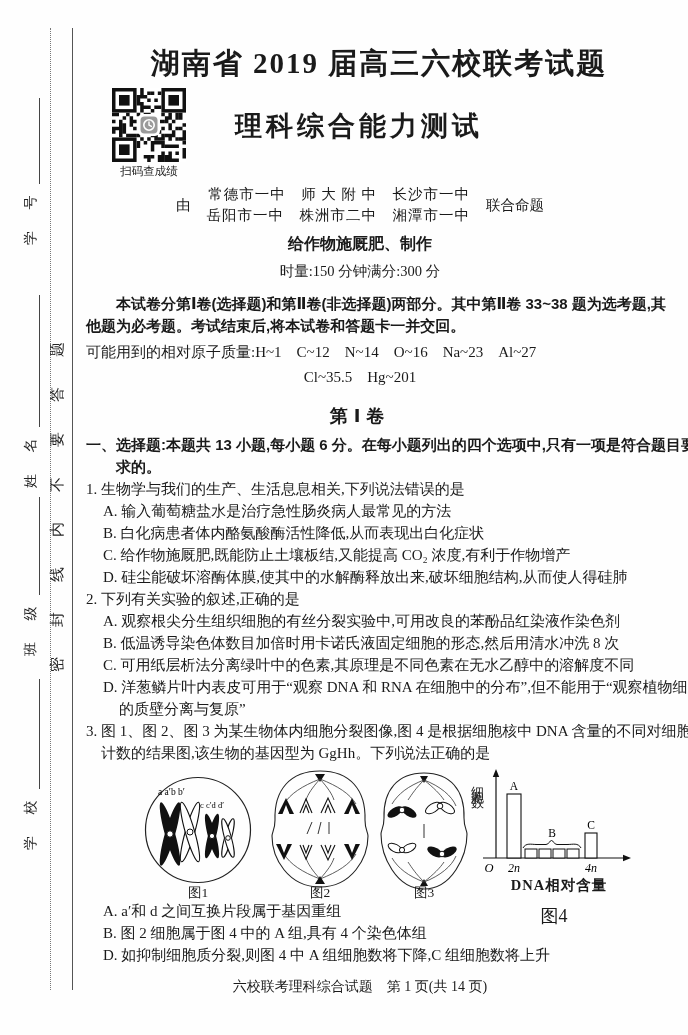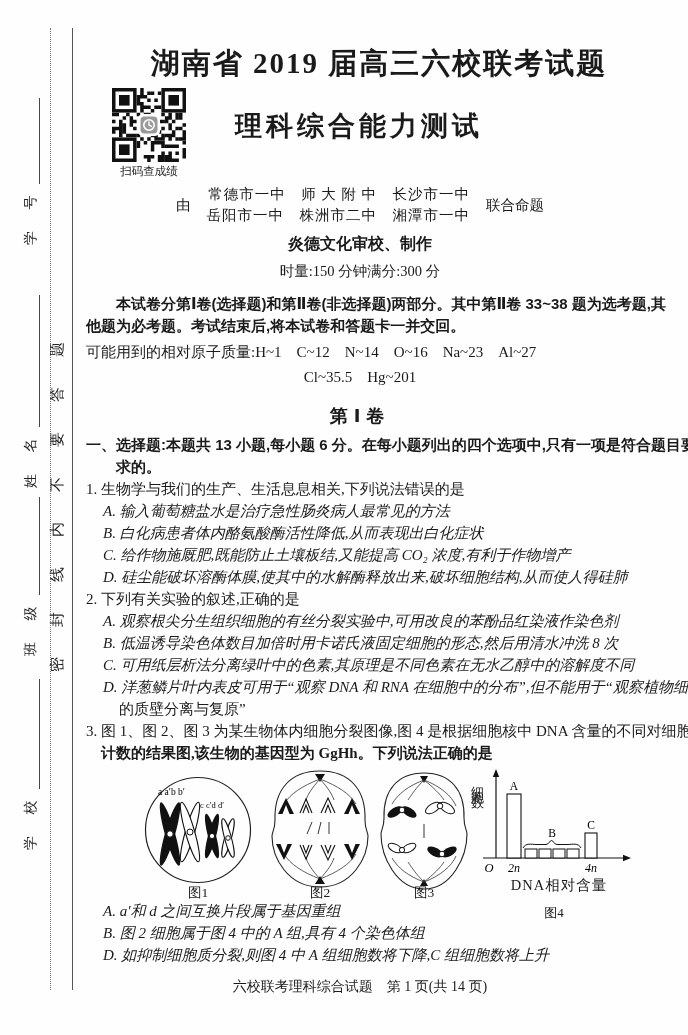--- a/index.html
+++ b/index.html
@@ -42,33 +42,33 @@
   .commission .schools div{line-height:21px;letter-spacing:1px;text-align:right;}
   .producer{font-size:16px;font-weight:700;margin-top:8px;font-family:"Liberation Sans","DejaVu Sans",sans-serif;}
   .scores{display:flex;justify-content:center;margin-top:7px;padding-right:38px;font-size:14.5px;}
   .notice{margin-top:12px;font-family:"Liberation Sans","DejaVu Sans",sans-serif;font-weight:700;font-size:15px;line-height:22px;}
   .notice .ind{text-indent:2em;}
   .masses{font-size:15px;line-height:25px;margin-top:3px;}
   .section-heading{margin:14px 0 4px 0;font-size:18px;font-weight:700;letter-spacing:6px;font-family:"Liberation Sans","DejaVu Sans",sans-serif;}
   .instr{font-family:"Liberation Sans","DejaVu Sans",sans-serif;font-weight:700;font-size:15px;line-height:22px;margin-top:6px;}
   .instr .wrap2{padding-left:2em;}
   .qblock{font-size:15px;line-height:22px;}
-  .qblock .opt{padding-left:17px;font-style:italic;}
+  .qblock .opt{padding-left:17px;}
   .qblock .opt-wrap{padding-left:33px;}
-  .qblock .stem2{padding-left:15px;font-weight:bold;}
+  .qblock .stem2{padding-left:15px;}
   
   .figures{position:relative;height:132px;margin-top:4px;}
   .figcap{position:absolute;top:116px;text-align:center;font-size:13.5px;}
   .fig4-block{position:absolute;left:377px;top:0;width:195px;height:170px;}
   .fig4-ylabel{
     position:absolute;left:6px;top:8px;writing-mode:vertical-rl;
     font-size:13px;letter-spacing:5px;line-height:16px;
   }
-  .fig4-xlabel{position:absolute;left:16px;top:108px;width:160px;text-align:center;font-size:14.5px;font-weight:400;letter-spacing:1px;}
-  .fig4-cap{position:absolute;left:16px;top:136px;width:150px;text-align:center;font-size:13px;}
+  .fig4-xlabel{position:absolute;left:16px;top:108px;width:160px;text-align:center;font-size:14.5px;font-weight:700;letter-spacing:1px;}
+  .fig4-cap{position:absolute;left:16px;top:136px;width:150px;text-align:center;font-size:18px;}
   .footer{margin-top:12px;font-size:14px;}
   svg text{font-family:"Liberation Serif","DejaVu Serif",serif;}
 </style>
 </head>
 <body>
 
 <div class="page">
 
   <div class="seal-line-dotted"></div>
   <div class="seal-line-solid"></div>
@@ -123,21 +123,21 @@
 
     <div class="commission">
       <span>由</span>
       <span class="schools">
         <div class="nowrap">常德市一中　师 大 附 中　长沙市一中</div>
         <div class="nowrap">岳阳市一中　株洲市二中　湘潭市一中</div>
       </span>
       <span>联合命题</span>
     </div>
 
-    <div class="producer c-shift nowrap">炎德文化审校、制作</div>
+    <div class="producer c-shift nowrap">给作物施厩肥、制作</div>
 
     <div class="scores">
       <span>时量:150 分钟</span>
       <span>满分:300 分</span>
     </div>
 
     <div class="notice">
       <div class="ind nowrap">本试卷分第Ⅰ卷(选择题)和第Ⅱ卷(非选择题)两部分。其中第Ⅱ卷 33~38 题为选考题,其</div>
       <div class="nowrap">他题为必考题。考试结束后,将本试卷和答题卡一并交回。</div>
     </div>

